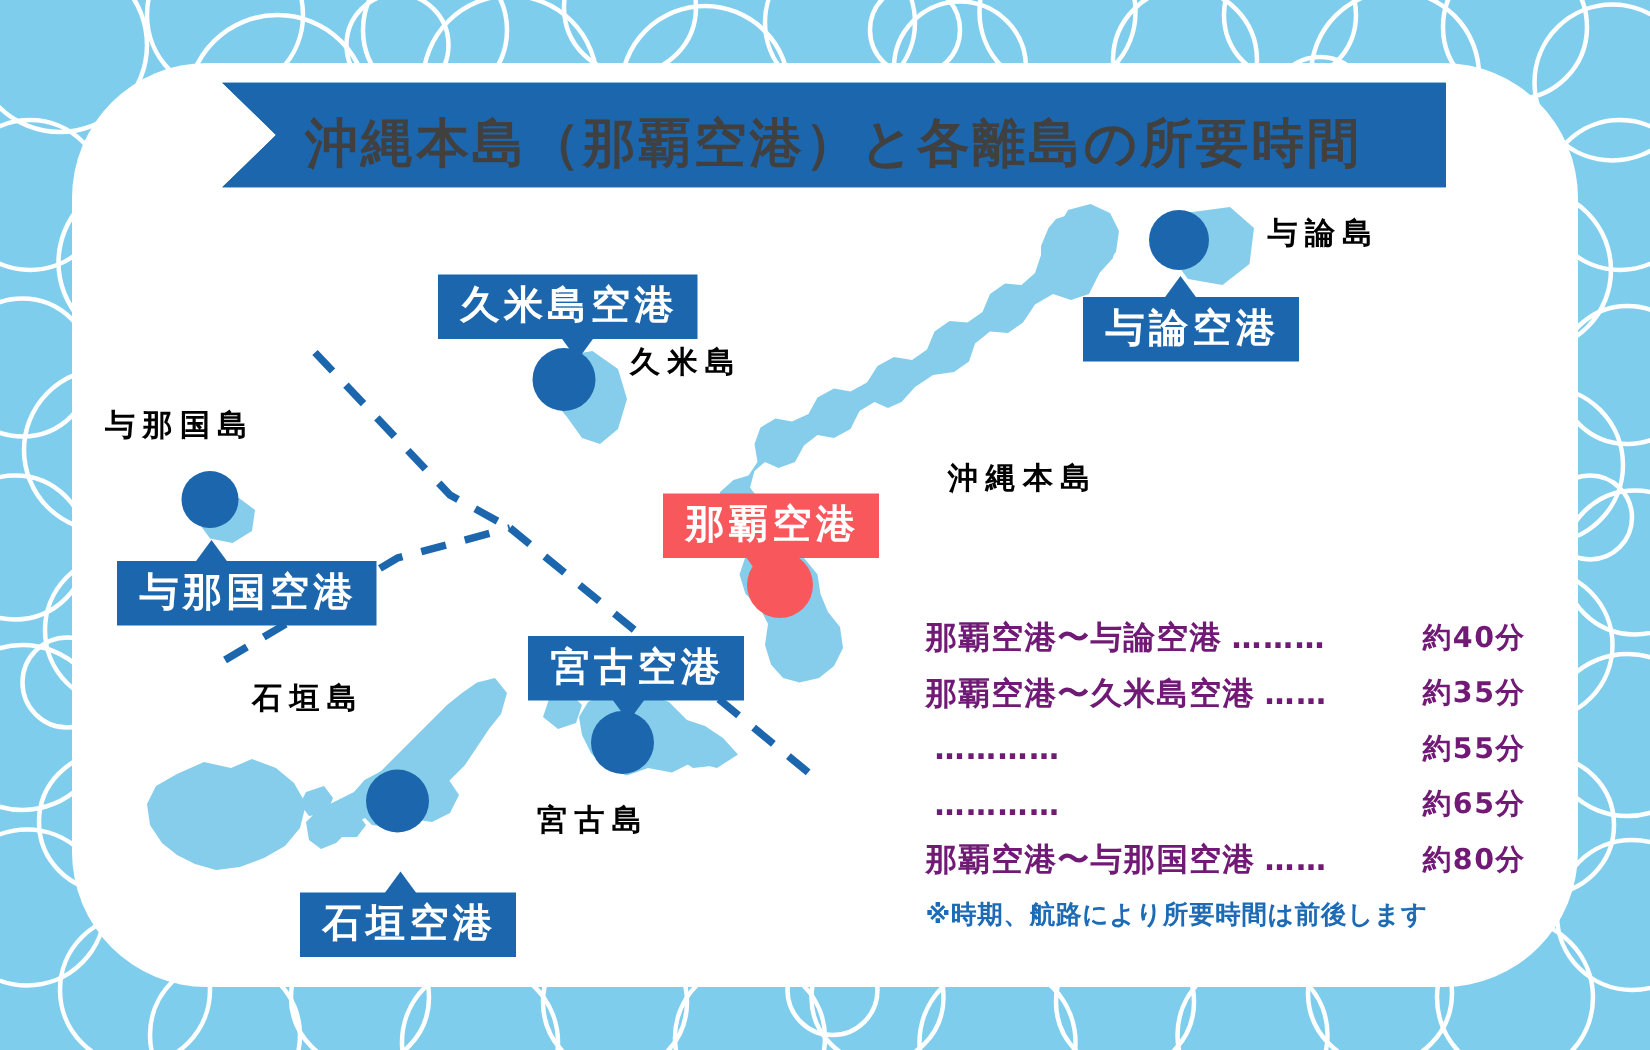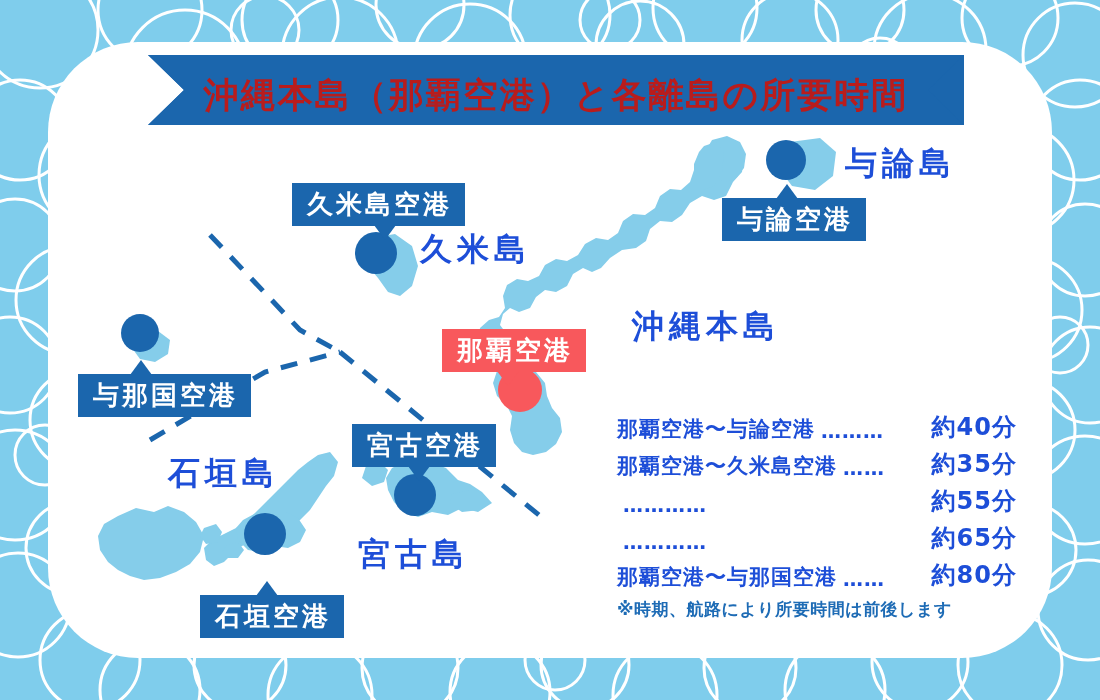--- a/index.html
+++ b/index.html
@@ -29,39 +29,39 @@
   
   #ribbon {
     position: absolute;
     left: 148px; top: 55px;
     width: 816px; height: 70px;
   }
   #ribbon .rb-text {
     position: absolute;
     left: 0; top: 0; width: 816px; height: 80px;
     display: flex; align-items: center; justify-content: center;
-    color: #b91c1c;
+    color: #404040;
     font-size: 35px;
     font-weight: bold;
     letter-spacing: 2px;
     white-space: nowrap;
     z-index: 2;
   }
   
   #map {
     position: absolute;
     left: 0; top: 0;
     width: 1100px; height: 700px;
     pointer-events: none;
   }
   
   .isle-name {
     position: absolute;
-    color: #1d4ed8;
-    font-size: 32px;
+    color: #000000;
+    font-size: 20px;
     font-weight: bold;
     letter-spacing: 5px;
     white-space: nowrap;
     font-family: Liberation Mono, monospace;
   }
   
   .callout {
     position: absolute;
     white-space: nowrap;
   }
@@ -94,38 +94,38 @@
     top: -14px;
   }
   
   #legend {
     position: absolute;
     left: 617px; top: 406px;
     width: 400px;
   }
   .leg-row {
     display: flex;
-    align-items: flex-end;
-    color: #1d4ed8;
+    align-items: center;
+    color: #701a75;
     font-size: 21px;
     font-weight: bold;
     letter-spacing: 1px;
     height: 37px;
     white-space: nowrap;
   }
   .leg-route { flex: 0 0 auto; }
   .leg-dots {
     flex: 1 1 auto;
     overflow: hidden;
     margin: 0 6px;
     letter-spacing: 1px;
     font-size: 20px;
     text-align: left;
   }
-  .leg-time { flex: 0 0 auto; font-size: 24px; }
+  .leg-time { flex: 0 0 auto; font-size: 19px; }
   #legend-note {
     margin-top: 7px;
     color: #1d6bb5;
     font-size: 17px;
     font-weight: bold;
     letter-spacing: 0.5px;
     white-space: nowrap;
   }
 </style>
 </head>
@@ -262,20 +262,21 @@
     <path fill="#85cdea" d="
       M 226,546 L 238,542 L 244,550 L 238,558 L 228,558 L 222,552 Z"></path>
 
     <g stroke="#1b66ad" stroke-width="5" fill="none" stroke-dasharray="17 13" stroke-linecap="butt">
       <path d="M 210,235 L 300,330 L 340,352"></path>
       <path d="M 340,352 L 545,520"></path>
       <path d="M 150,440 L 265,372 L 340,352"></path>
     </g>
   </svg>
 
+  <div class="isle-name" style="left:70px; top:270px;">与那国島</div>
   <div class="isle-name" style="left:168px; top:452px;">石垣島</div>
   <div class="isle-name" style="left:358px; top:533px;">宮古島</div>
   <div class="isle-name" style="left:420px; top:228px;">久米島</div>
   <div class="isle-name" style="left:632px; top:305px;">沖縄本島</div>
   <div class="isle-name" style="left:845px; top:142px;">与論島</div>
 
   <div style="position:absolute;left:355px;top:232px;width:42px;height:42px;border-radius:50%;background:#1b66ad;"></div>
   <div style="position:absolute;left:766px;top:140px;width:40px;height:40px;border-radius:50%;background:#1b66ad;"></div>
   <div style="position:absolute;left:121px;top:314px;width:38px;height:38px;border-radius:50%;background:#1b66ad;"></div>
   <div style="position:absolute;left:498px;top:368px;width:44px;height:44px;border-radius:50%;background:#f8585c;"></div>

